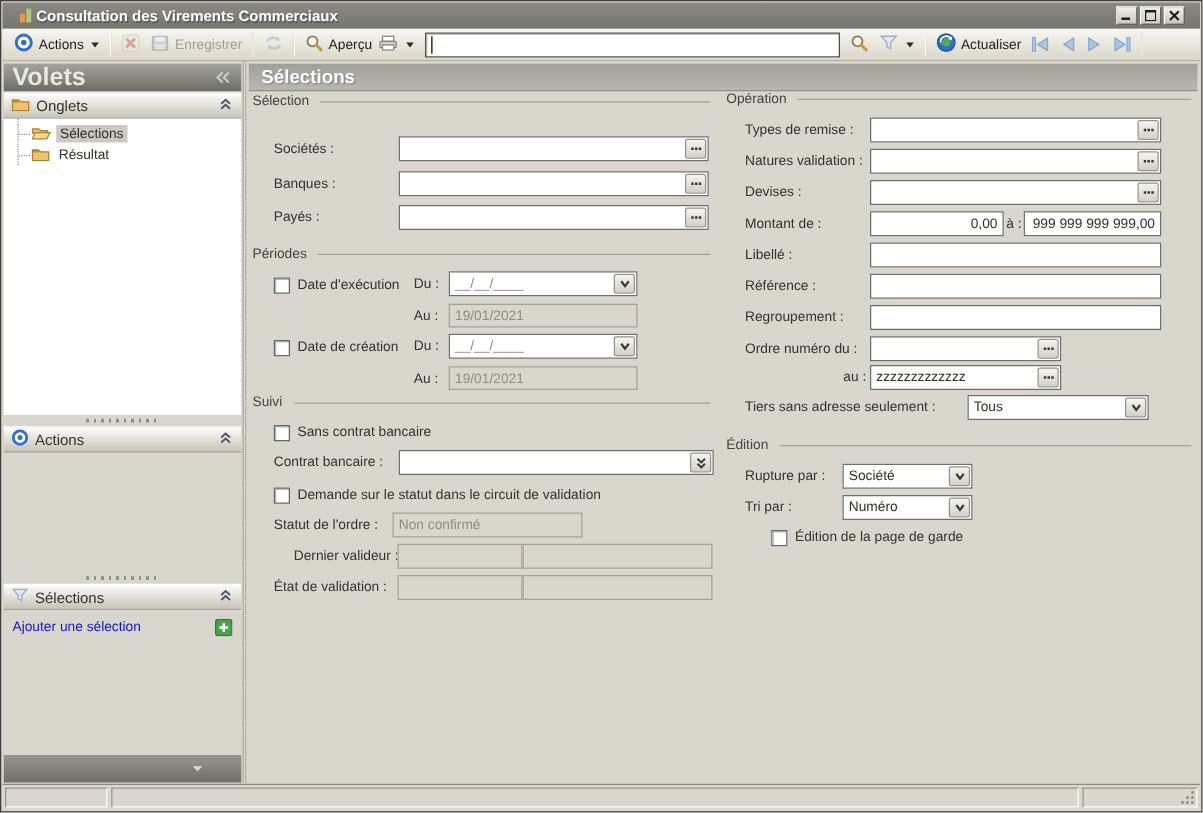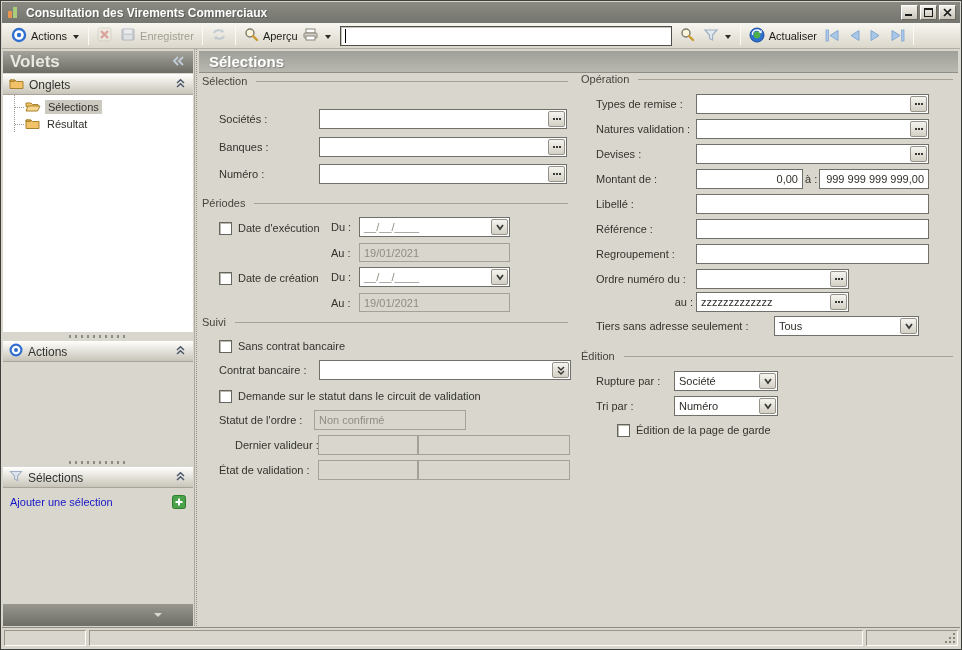--- a/index.html
+++ b/index.html
@@ -1,21 +1,21 @@
 <!DOCTYPE html>
 <html><head>
 <meta charset="utf-8">
 <style>
   html,body{margin:0;padding:0;background:#b0b0a8;}
   *{box-sizing:border-box;}
   .window{position:relative;width:962px;height:650px;background:#d9d6cd;border:1px solid #3e3e3a;
           font-family:"Liberation Sans",sans-serif;font-size:11px;color:#2e2e2a;overflow:hidden;}
   
   .titlebar{position:absolute;left:1px;right:1px;top:1px;height:21px;background:linear-gradient(#8a8a82,#757570);
-            display:flex;align-items:center;padding:0 4px;gap:5px;}
+            display:flex;align-items:center;padding:0 12px;}
   .app-icon{width:15px;height:15px;flex:none;}
   .title-text{color:#ffffff;font-weight:bold;font-size:12px;text-shadow:1px 1px 0 #5c5c56;}
   .win-btns{margin-left:auto;display:flex;gap:2px;}
   .win-btn{width:17px;height:15px;background:linear-gradient(#f2f0ea,#c9c5ba);border:1px solid;
            border-color:#ffffff #6a665c #6a665c #ffffff;display:flex;align-items:center;justify-content:center;}
   
   .toolbar{position:absolute;left:1px;right:1px;top:22px;height:26px;background:linear-gradient(#f8f6f1,#dbd7cb);
            border-bottom:1px solid #b3afa3;display:flex;align-items:center;padding:0 5px;}
   .tb-sep{width:1px;height:19px;background:#b0aca0;border-right:1px solid #fbfaf6;margin:0 4px;flex:none;}
   .tb-btn{display:flex;align-items:center;gap:4px;padding:2px 4px;border-radius:2px;flex:none;}
@@ -24,21 +24,21 @@
   .tb-caret{margin-left:1px;}
   .search-wrap{position:relative;flex:none;width:332px;height:20px;border:1px solid #4e4e48;background:#fff;
                margin:0 4px;box-shadow:inset 1px 1px 0 #c8c4b8;}
   .caret-line{position:absolute;left:4px;top:2px;width:1px;height:14px;background:#000;}
   .search-input{position:absolute;inset:0;border:0;outline:none;width:100%;height:100%;padding:0 4px 0 7px;
                 font-family:"Liberation Sans",sans-serif;font-size:11px;background:transparent;}
   .dim-ic{opacity:.55;}
   
   .sidebar{position:absolute;left:1px;top:48px;width:193px;bottom:23px;background:#d9d6cd;border-right:1px solid #aeaa9e;}
   .volets-header{position:absolute;left:1px;right:1px;top:2px;height:22px;background:linear-gradient(#a4a49c,#6c6c64);
-                 display:flex;align-items:center;padding:0 7px;color:#e9e8e1;font-weight:bold;font-size:17px;}
+                 display:flex;align-items:center;padding:0 7px;color:#e9e8e1;font-weight:bold;font-size:20px;}
   .volets-header .chev{margin-left:auto;}
   .sec-header{position:absolute;left:1px;right:1px;height:21px;background:linear-gradient(#fdfcf9,#c8c4b9);
               border-top:1px solid #ffffff;border-bottom:1px solid #a8a49a;display:flex;align-items:center;gap:5px;
               padding:0 6px;font-size:12px;color:#33332e;}
   .sec-header .chev{margin-left:auto;}
   .tree{position:absolute;left:1px;right:1px;top:46px;height:237px;background:#ffffff;}
   .tree-item{position:absolute;display:flex;align-items:center;gap:4px;height:16px;left:22px;}
   .tree-item .t-label{padding:1px 3px;}
   .tree-item.selected .t-label{background:#ccc9c0;}
   .tl-v{position:absolute;left:11px;top:0;height:37px;border-left:1px dotted #9a968c;}
@@ -316,21 +316,21 @@
     <div class="row" style="left:23px;top:88px;">
         <span class="lbl">Banques :</span>
       </div>
     <div class="field" style="left:123px;top:88px;width:248px;">
         <span class="val"></span>
       <button class="sq-btn">
           <span class="dots3"></span>
         </button>
       </div>
     <div class="row" style="left:23px;top:115px;">
-        <span class="lbl">Numéro :</span>
+        <span class="lbl">Payés :</span>
       </div>
     <div class="field" style="left:123px;top:115px;width:248px;">
         <span class="val"></span>
       <button class="sq-btn">
           <span class="dots3"></span>
         </button>
       </div>
 
     <div class="gtitle" style="left:6px;top:148px;width:366px;">
       <span>Périodes</span>

